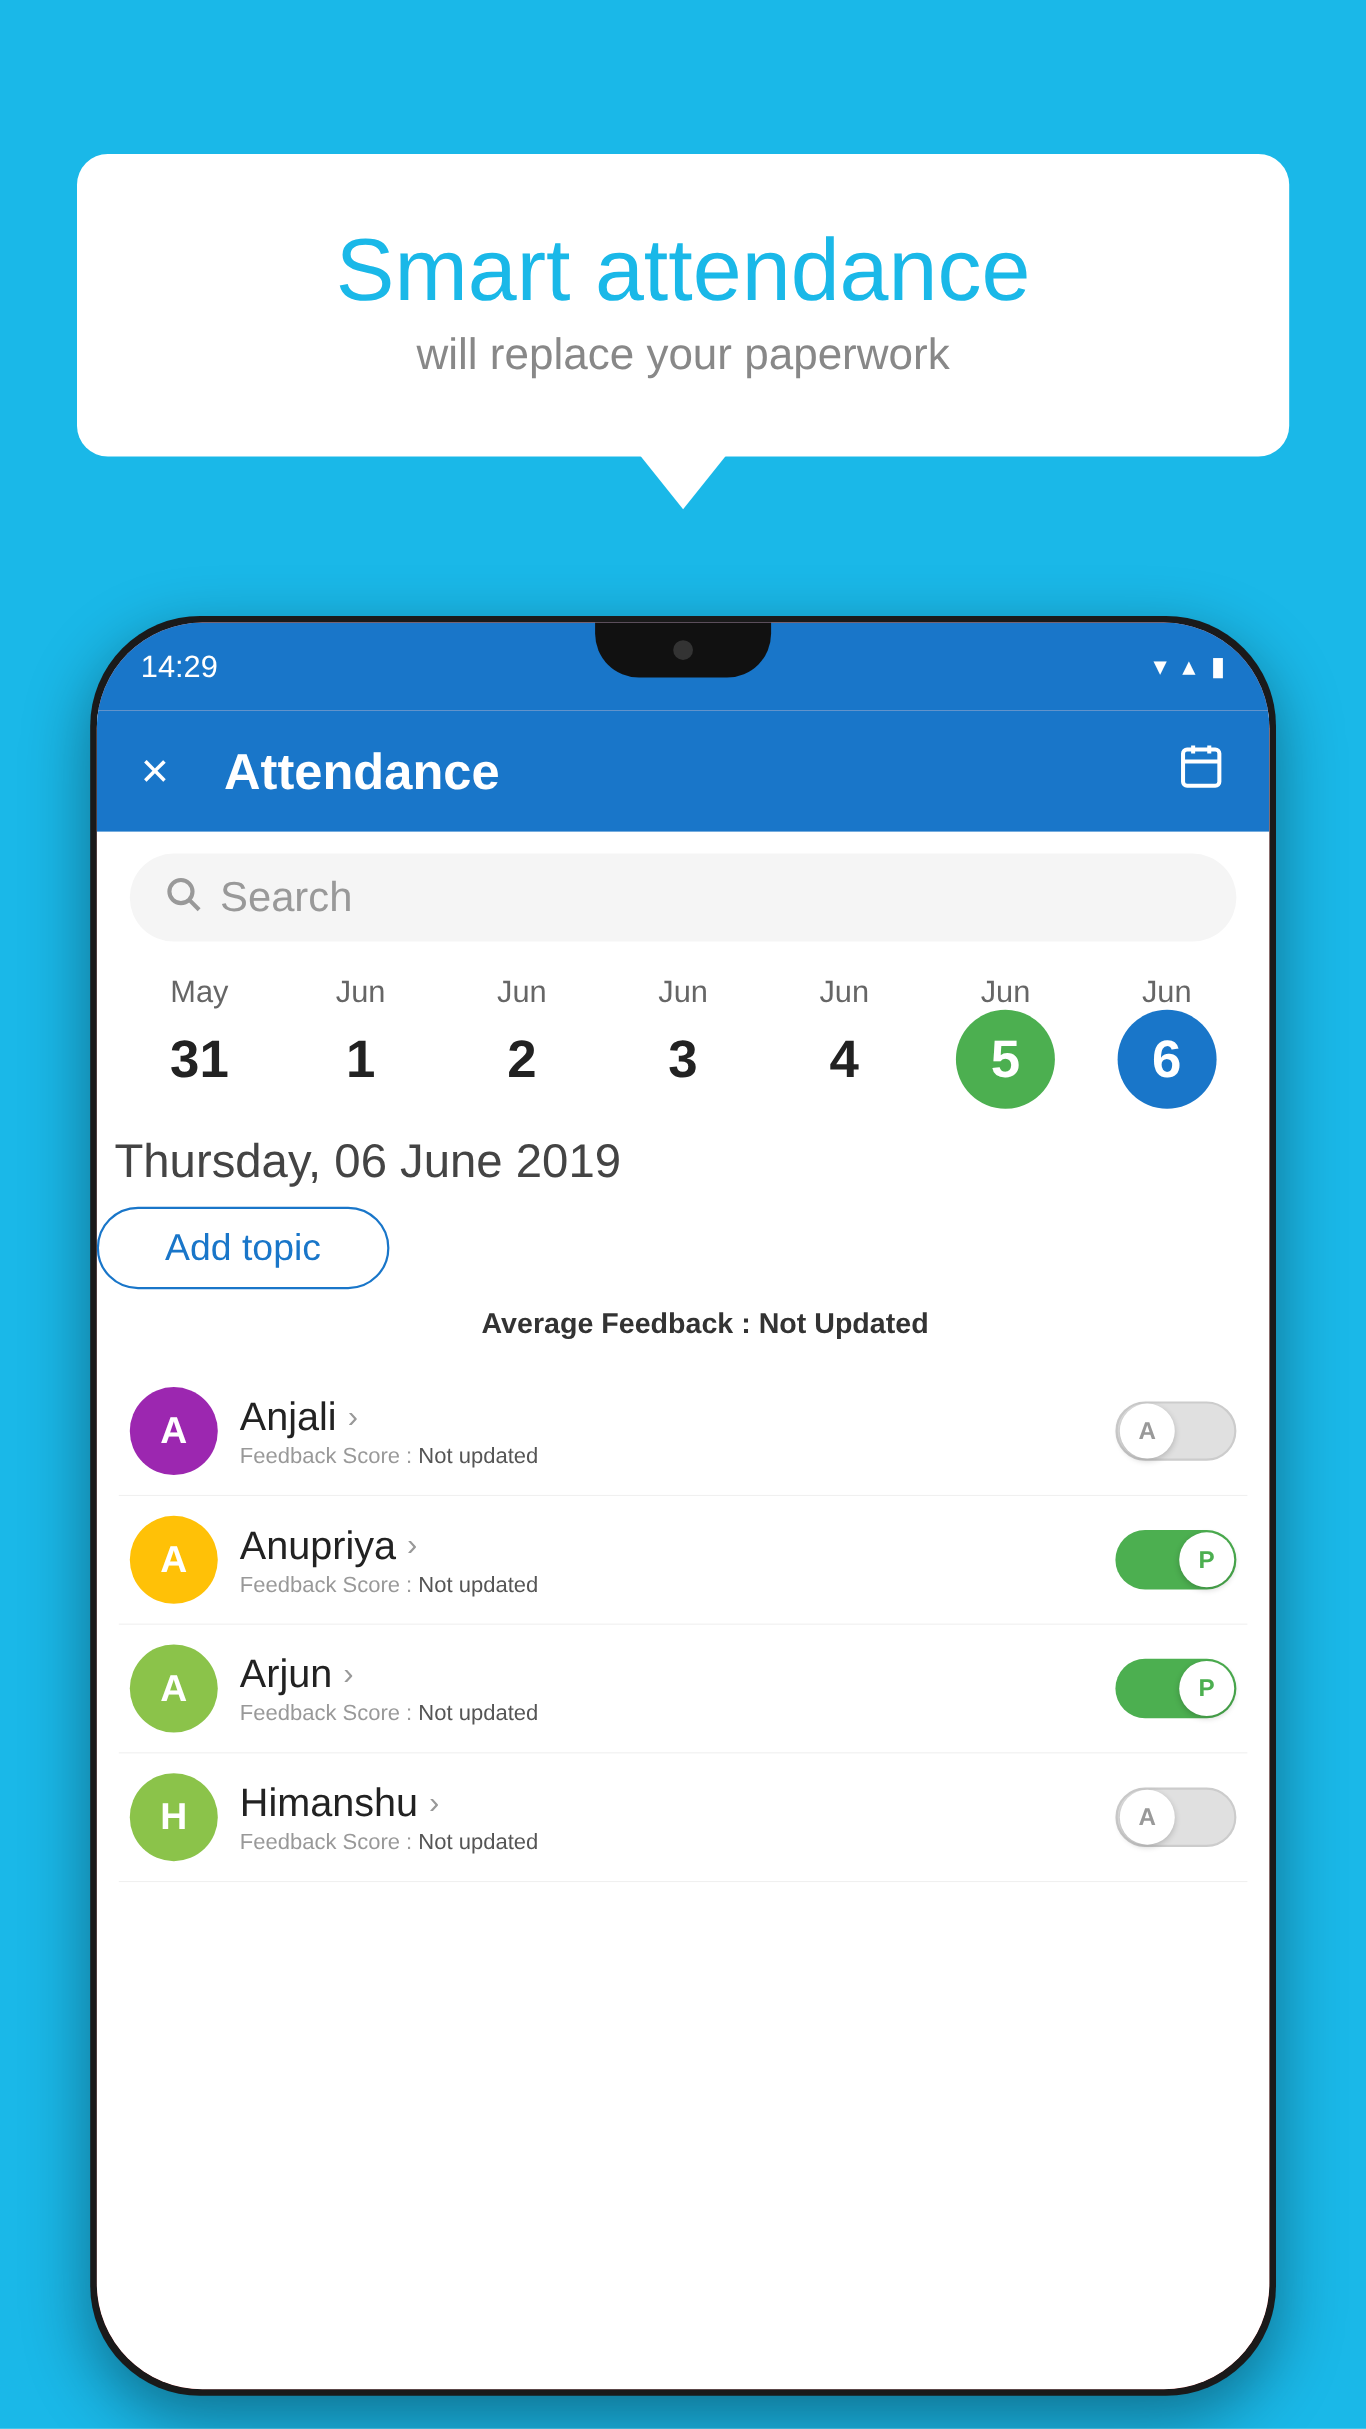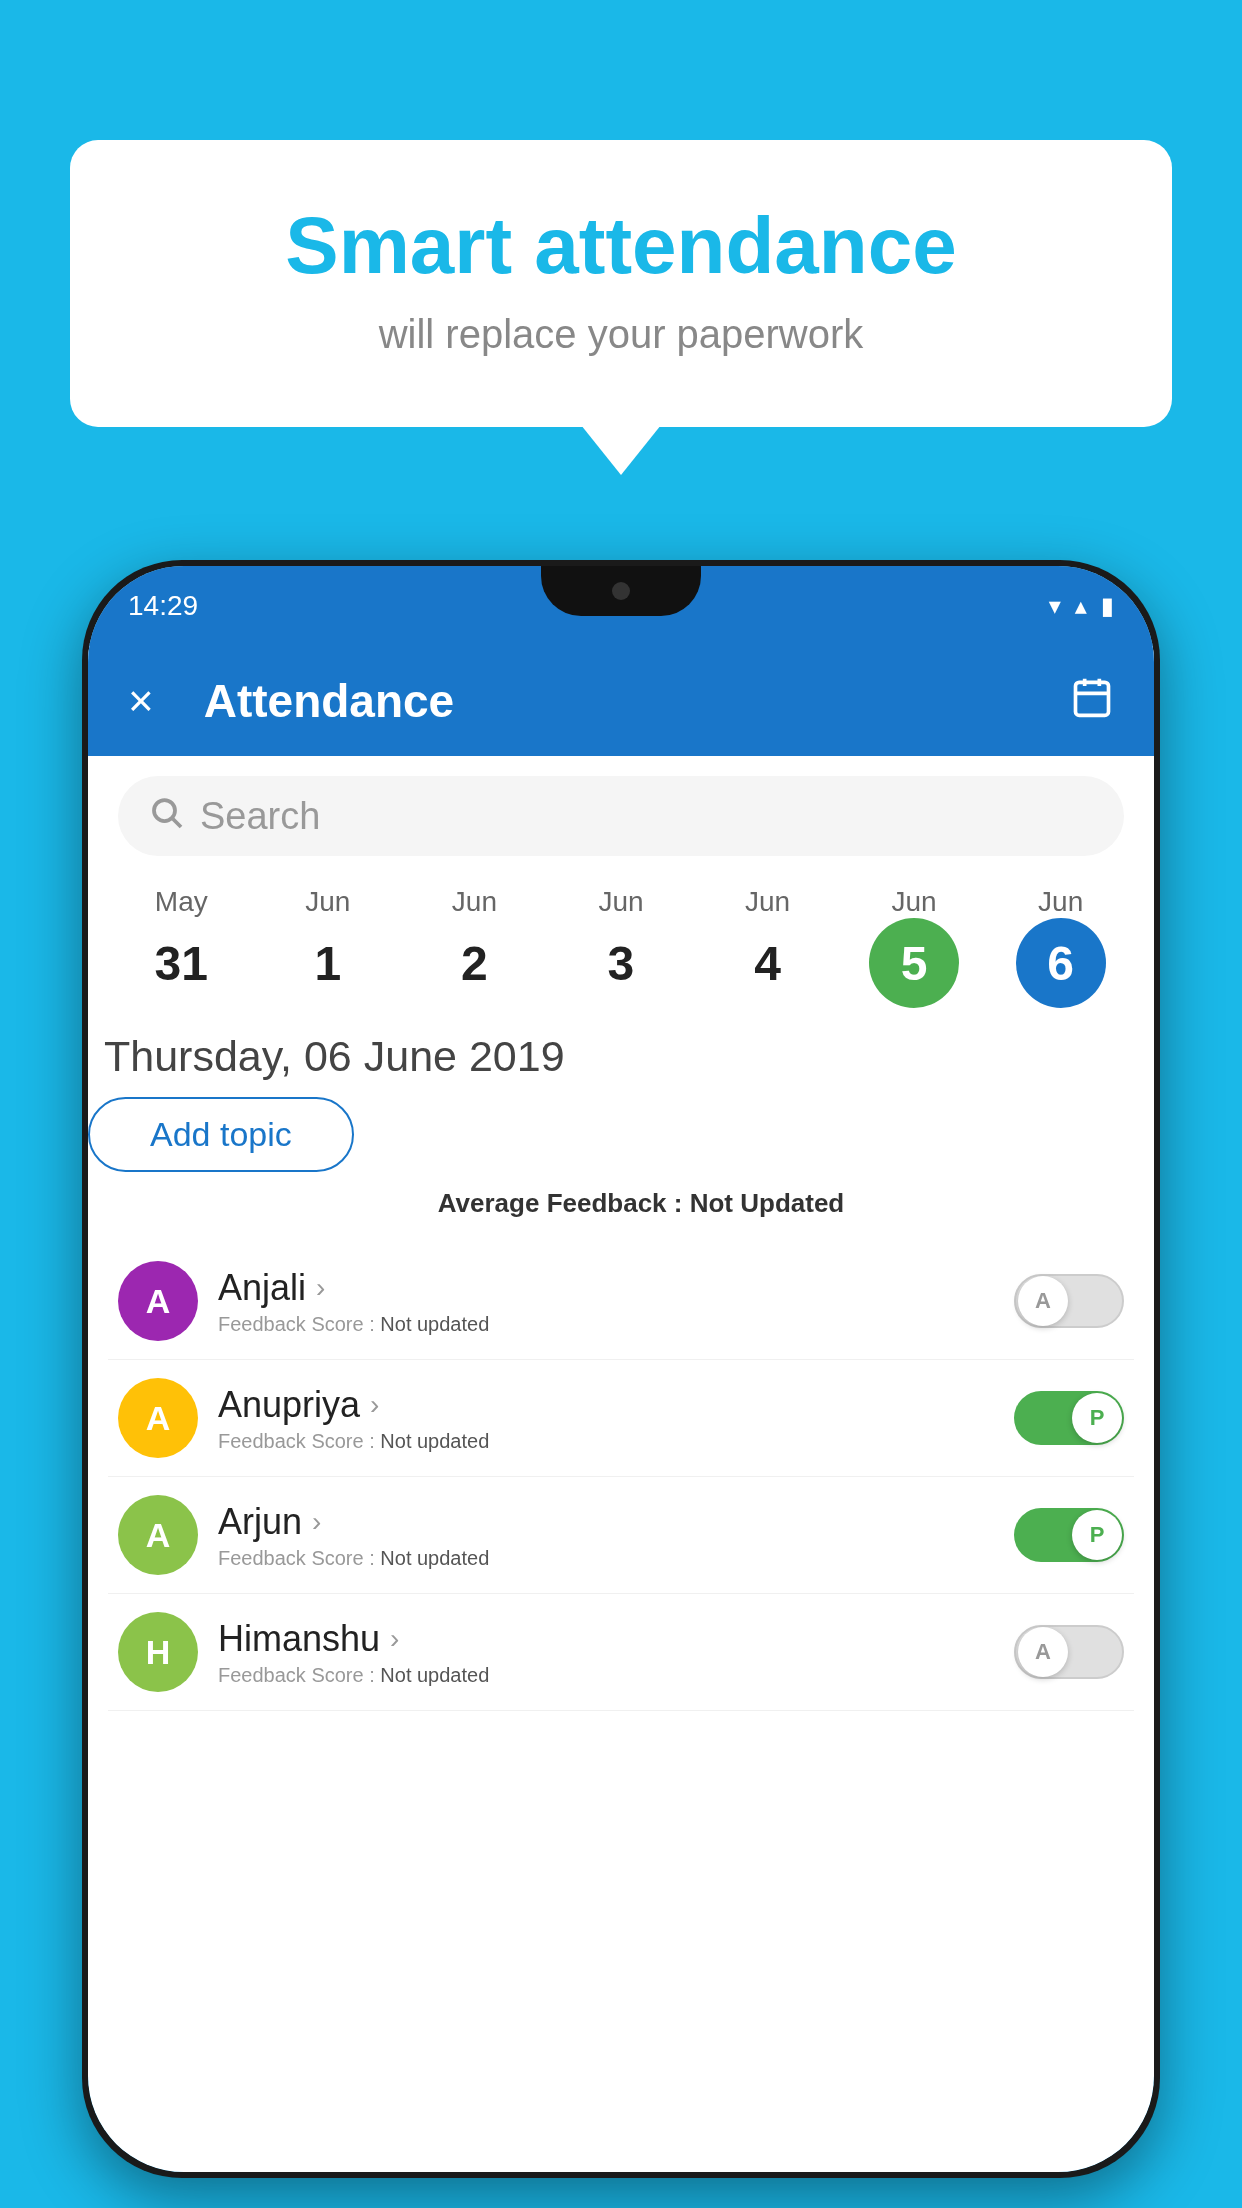--- a/index.html
+++ b/index.html
@@ -38,22 +38,22 @@
       width: 0;
       height: 0;
       border-left: 40px solid transparent;
       border-right: 40px solid transparent;
       border-top: 50px solid white;
     }
 
     .bubble-title {
       font-size: 80px;
       color: #1ab8e8;
-      font-weight: 700;
-      margin-bottom: 20px;
+      font-weight: 400;
+      margin-bottom: 8px;
     }
 
     .bubble-subtitle {
       font-size: 40px;
       color: #888;
       font-weight: 400;
     }
 
     
     .phone-frame {
@@ -64,21 +64,21 @@
       bottom: 30px;
       background: #1a1a1a;
       border-radius: 100px;
       padding: 6px;
       box-shadow: 0 20px 60px rgba(0,0,0,0.4);
     }
 
     .phone-inner {
       width: 100%;
       height: 100%;
-      background: #7dd3fc;
+      background: #fca5a5;
       border-radius: 96px;
       overflow: hidden;
       position: relative;
     }
 
     
     .phone-notch-bar {
       position: absolute;
       top: 0;
       left: 0;

